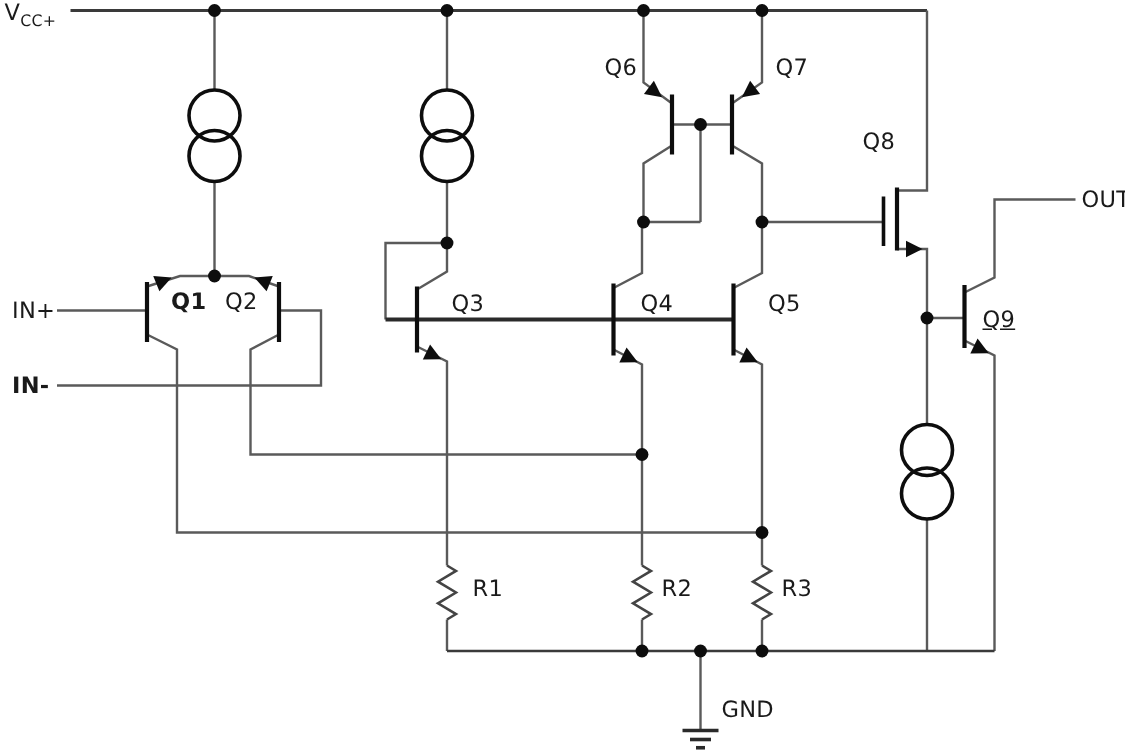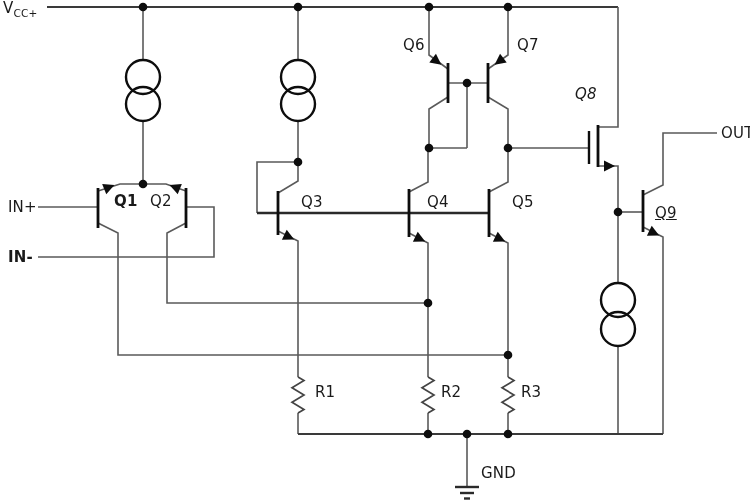--- a/index.html
+++ b/index.html
@@ -167,19 +167,19 @@
   <span class="lbl" style="left:721px;top:124px;">OUT</span>
   <span class="lbl" style="left:481px;top:464px;">GND</span>
 
   <span class="lbl" style="left:114px;top:192px;font-weight:bold;">Q1</span>
   <span class="lbl" style="left:150px;top:192px;">Q2</span>
   <span class="lbl" style="left:301px;top:193px;text-align:right;">Q3</span>
   <span class="lbl" style="left:427px;top:193px;">Q4</span>
   <span class="lbl" style="left:512px;top:193px;">Q5</span>
   <span class="lbl" style="left:403px;top:36px;">Q6</span>
   <span class="lbl" style="left:517px;top:36px;">Q7</span>
-  <span class="lbl" style="left:575px;top:85px;font-style:italic;">Q8</span>
+  <span class="lbl" style="left:575px;top:85px;">Q8</span>
   <span class="lbl" style="left:655px;top:204px;text-decoration:underline;">Q9</span>
 
   <span class="lbl" style="left:315px;top:383px;">R1</span>
   <span class="lbl" style="left:441px;top:383px;">R2</span>
   <span class="lbl" style="left:521px;top:383px;">R3</span>
 </div>
 
 </body></html>

